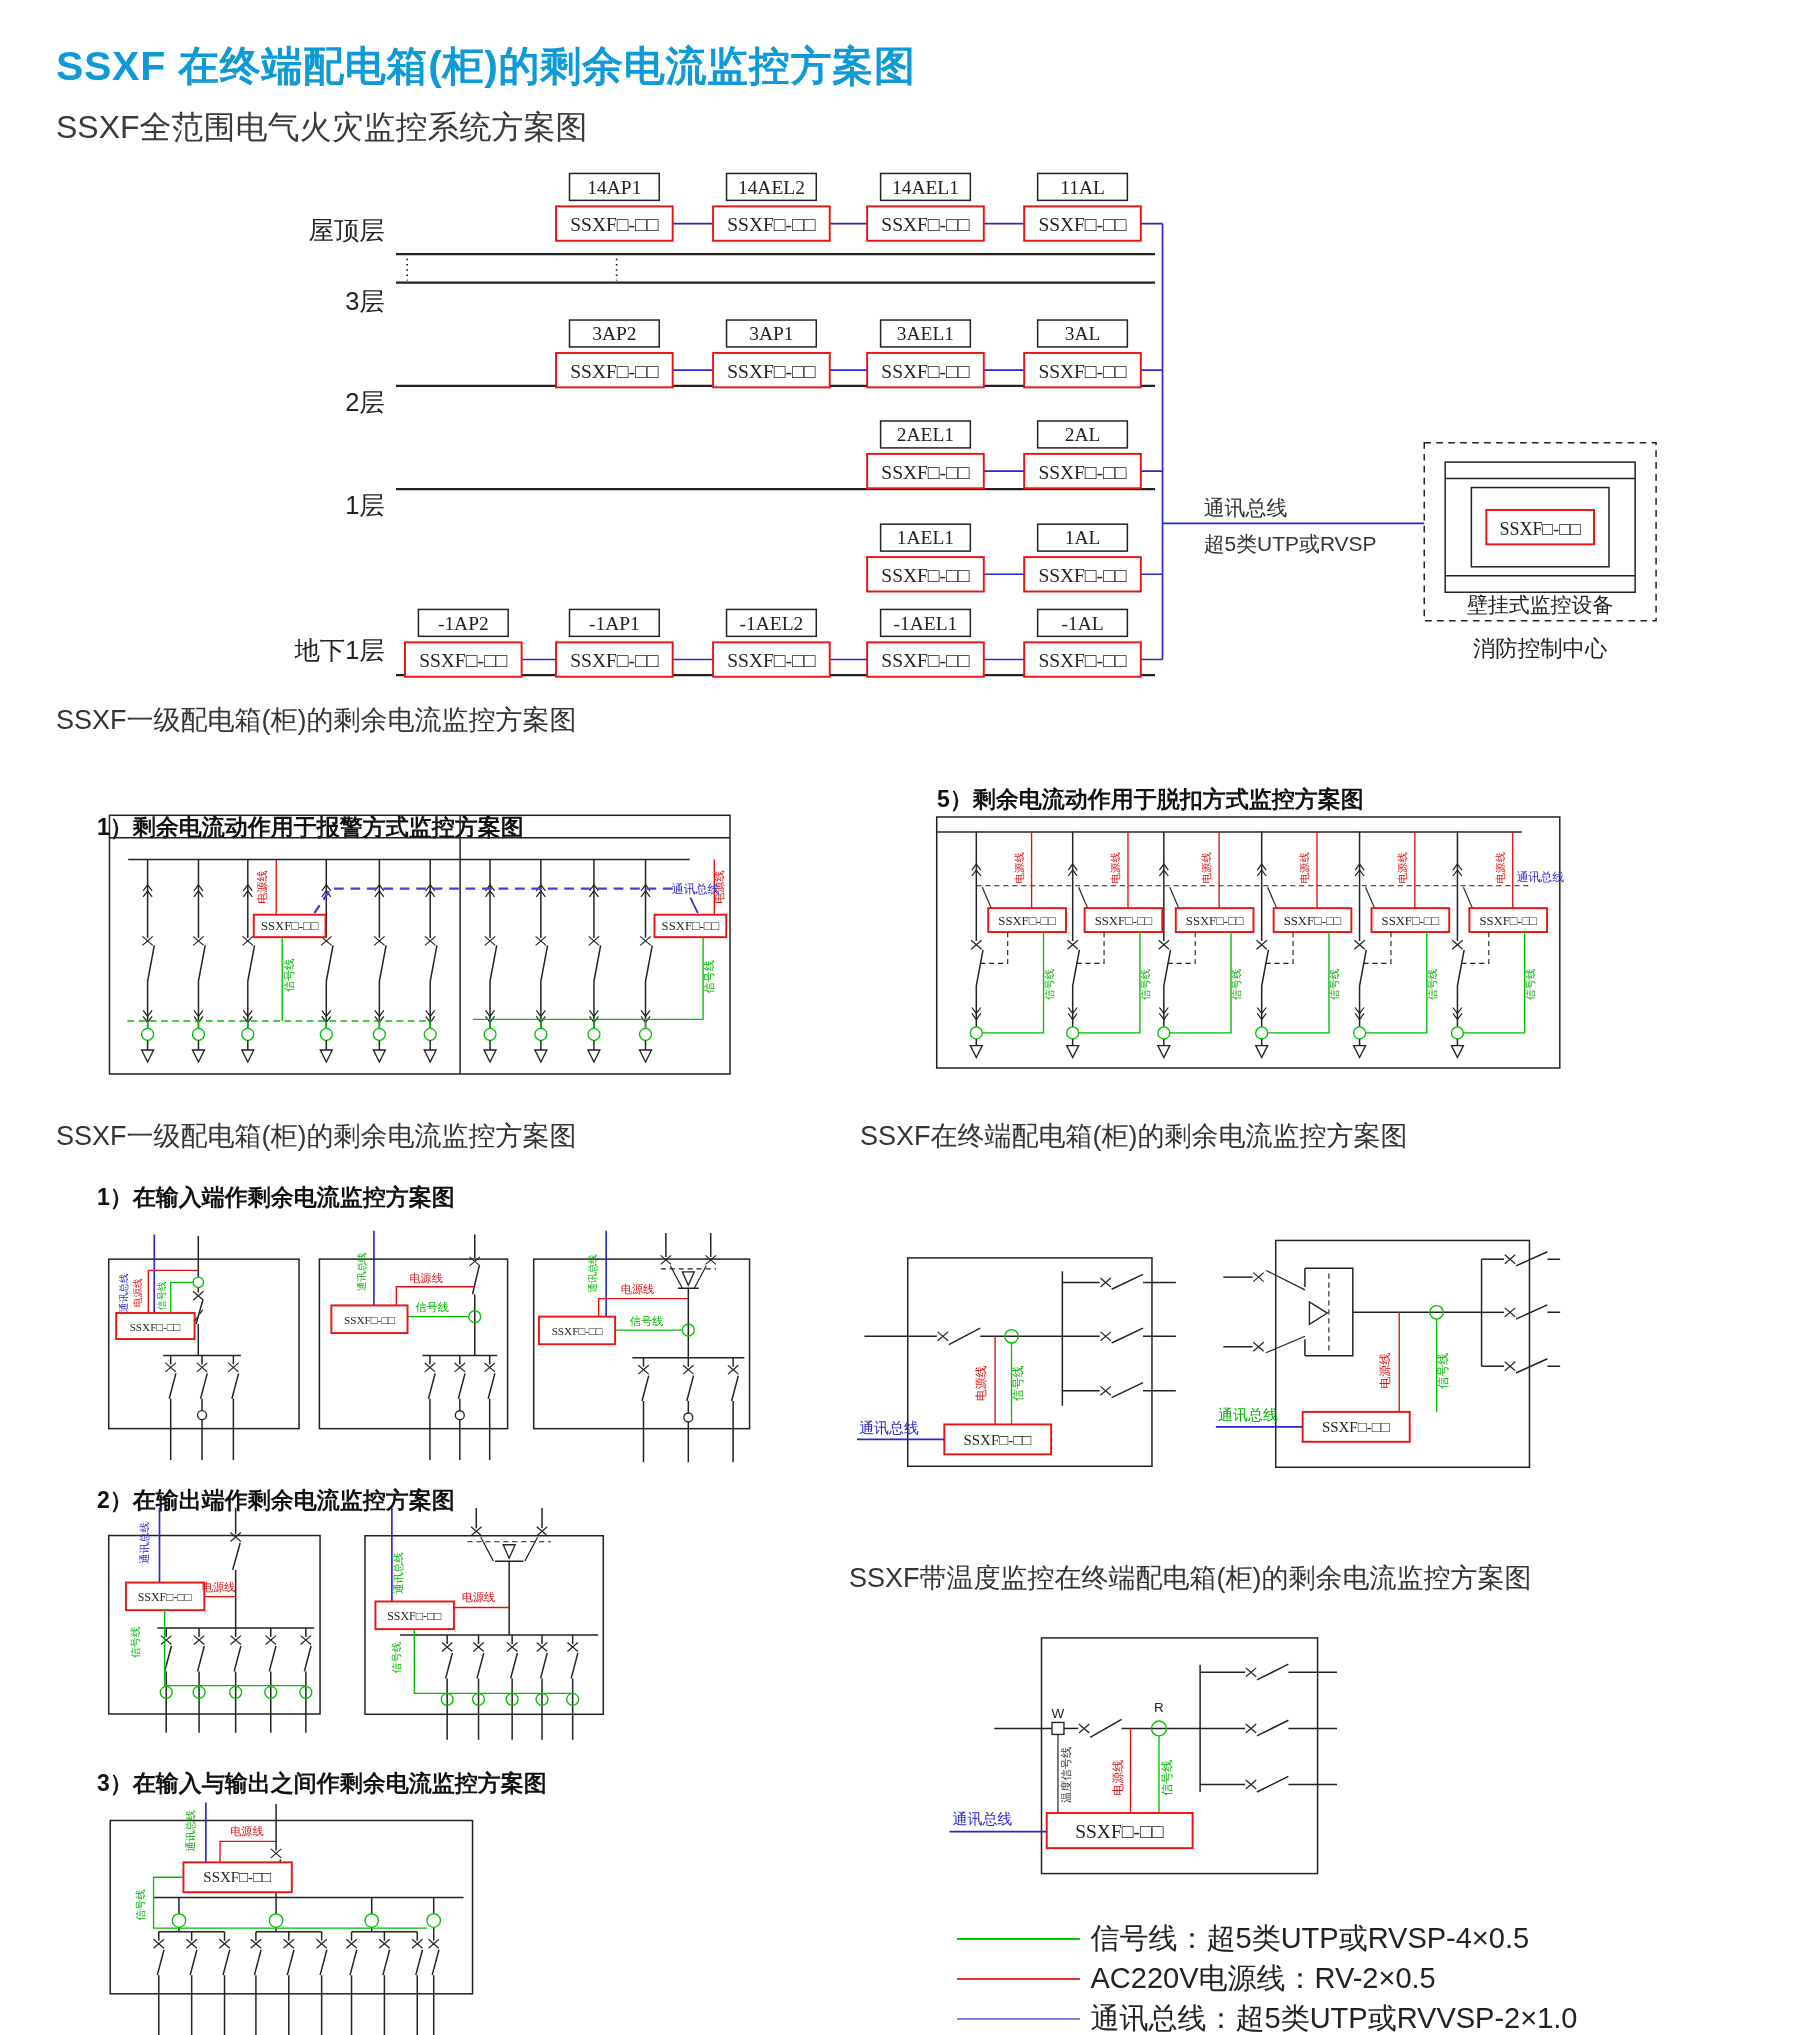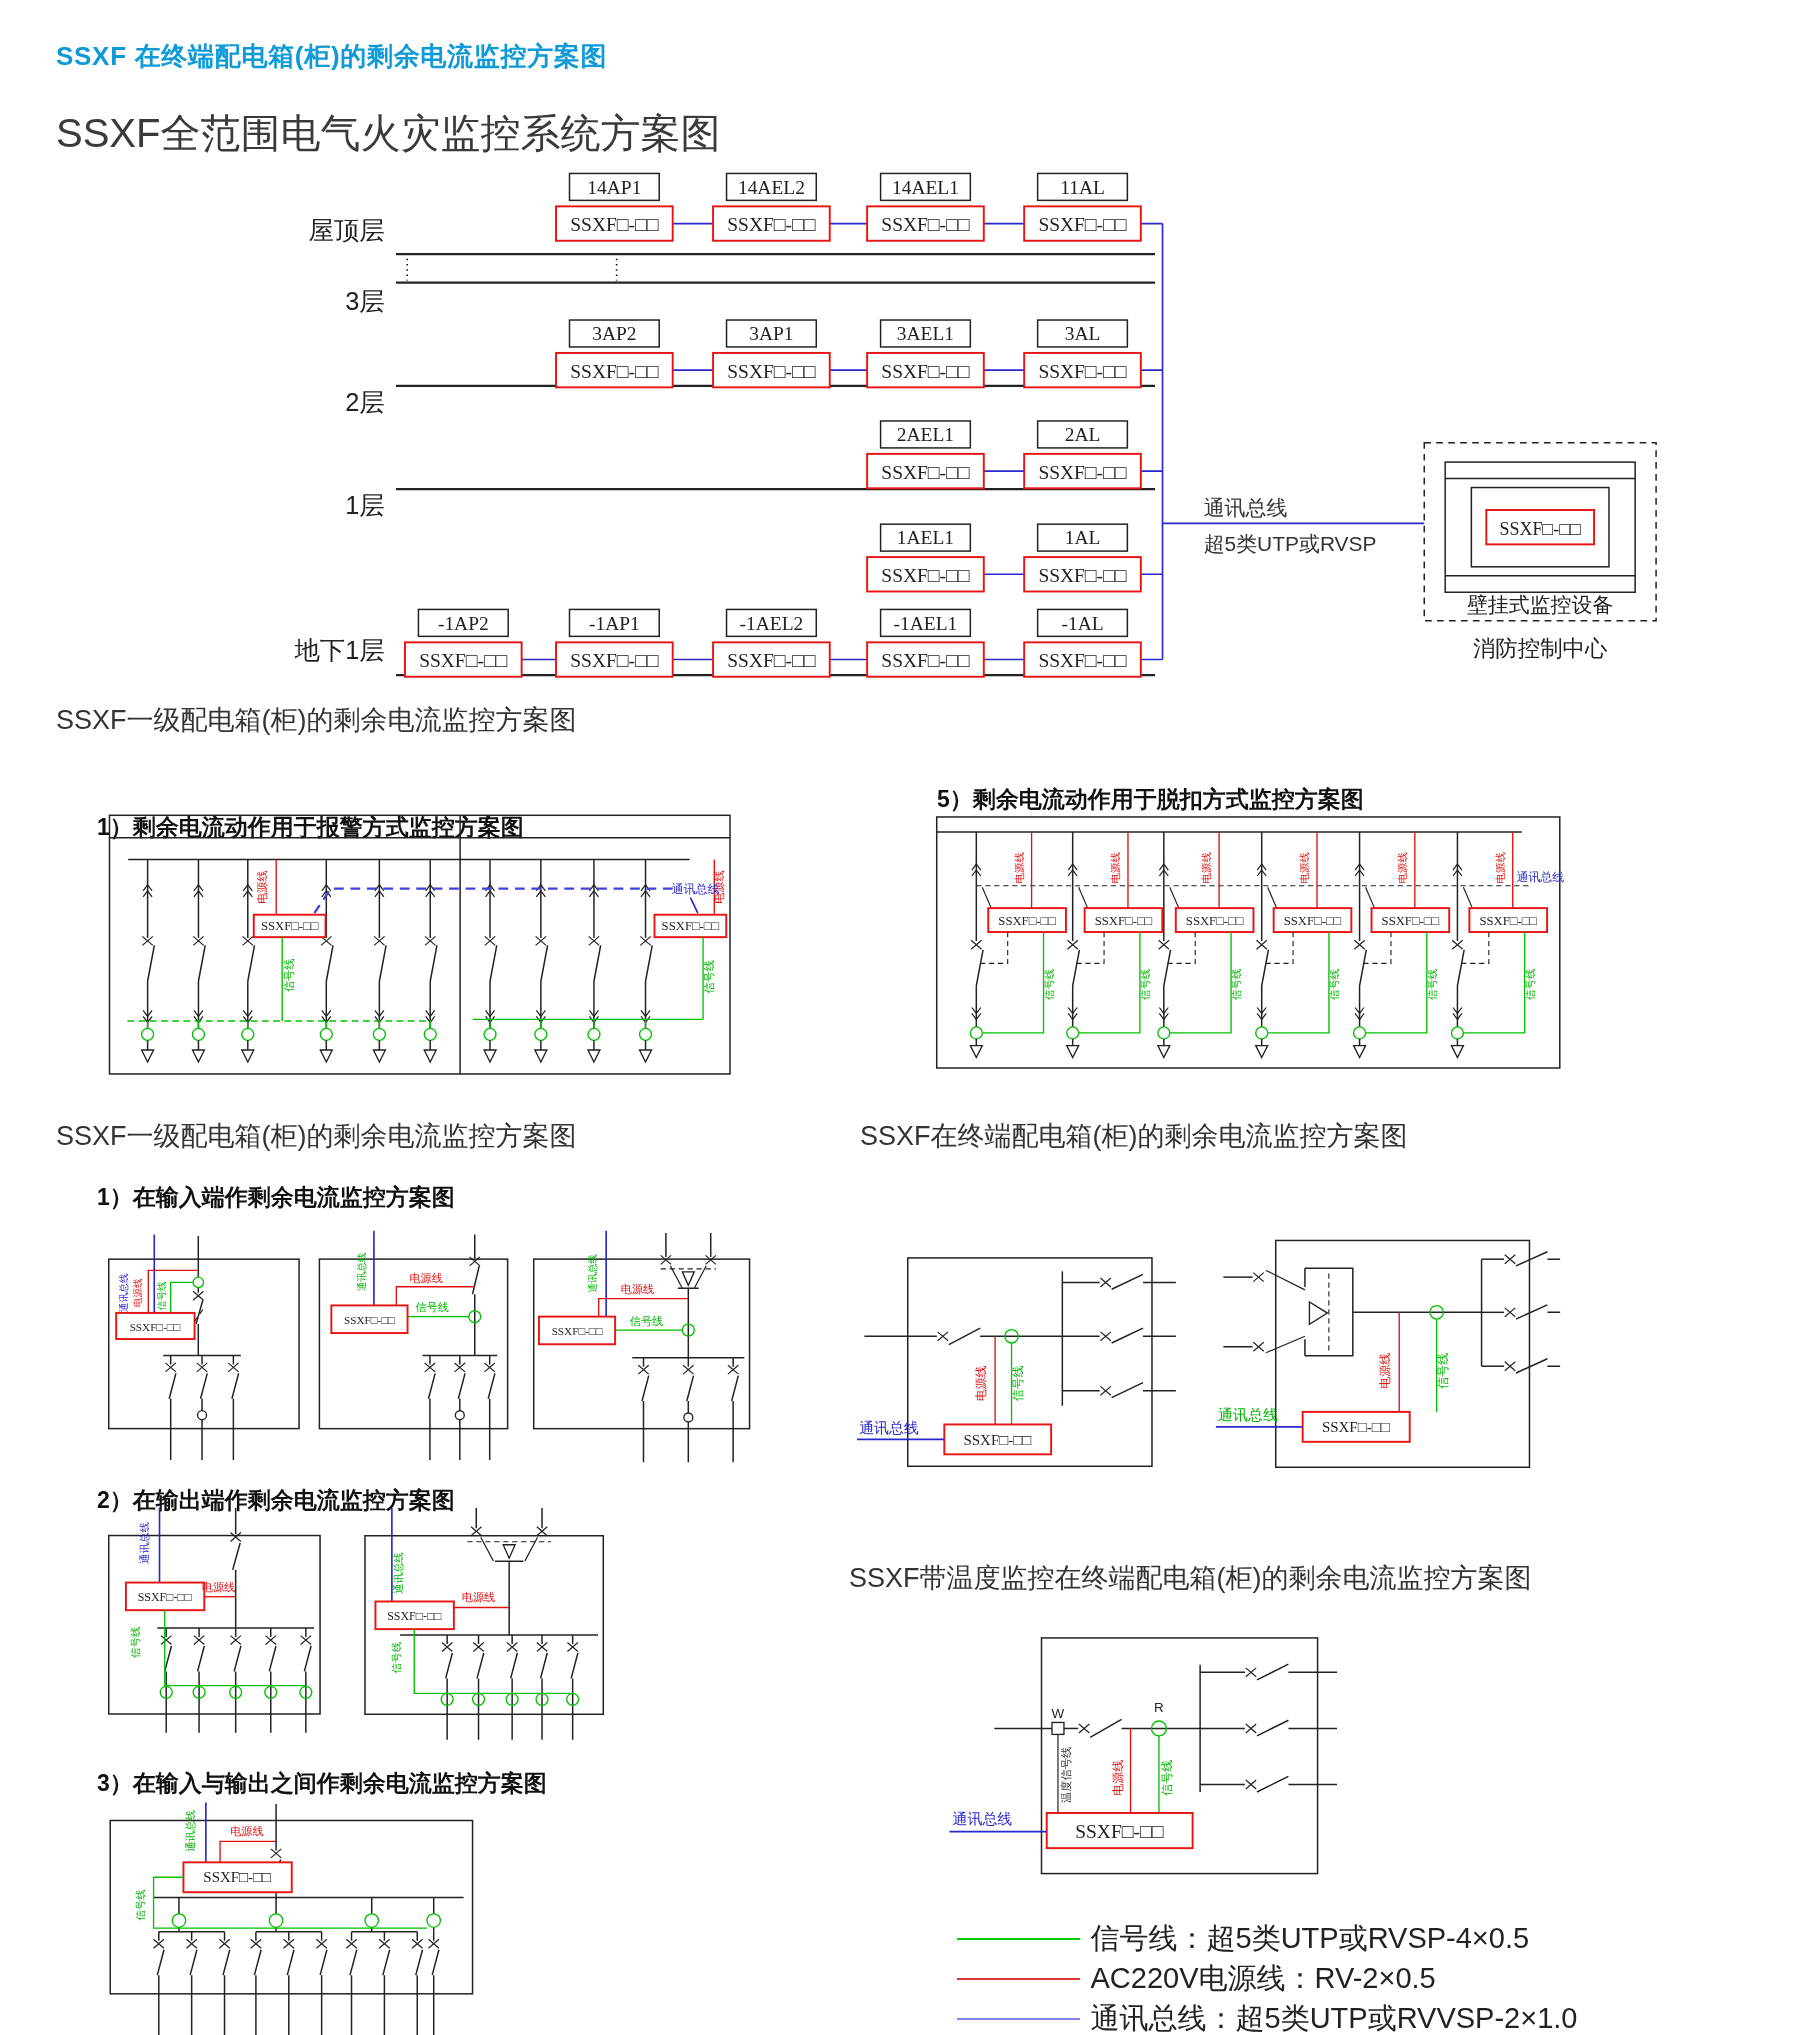--- a/index.html
+++ b/index.html
@@ -1,20 +1,20 @@
 <!DOCTYPE html>
 <html style="font-size:12px"><head>
 <meta charset="utf-8">
 <style>
   *{margin:0;padding:0;box-sizing:border-box}
   html,body{background:#ffffff}
   body{width:1809px;height:2035px;position:relative;font-family:"Liberation Sans",sans-serif;color:#222;overflow:hidden}
   .abs{position:absolute}
-  .h-title{font-size:26px;font-weight:bold;color:#0d9ad7;letter-spacing:0.7px}
-  .h-sub{font-size:40px;color:#3a3a3a}
+  .h-title{font-size:41px;font-weight:bold;color:#0d9ad7;letter-spacing:0.7px}
+  .h-sub{font-size:32px;color:#3a3a3a}
   .h-sec{font-size:27px;color:#333}
   .h-num{font-size:23px;font-weight:bold;color:#111}
   svg{overflow:visible;display:block}
   .k{stroke:#222;stroke-width:2;fill:none}
   .k1{stroke:#222;stroke-width:1.6;fill:none}
   .k3{stroke:#222;stroke-width:3;fill:none}
   .kd{stroke:#222;stroke-width:2;fill:none;stroke-dasharray:9 7}
   .kd1{stroke:#222;stroke-width:1.5;fill:none;stroke-dasharray:7 5}
   .kdot{stroke:#111;stroke-width:2.2;fill:none;stroke-dasharray:2 5}
   .r{stroke:#e01010;stroke-width:1.8;fill:none}

